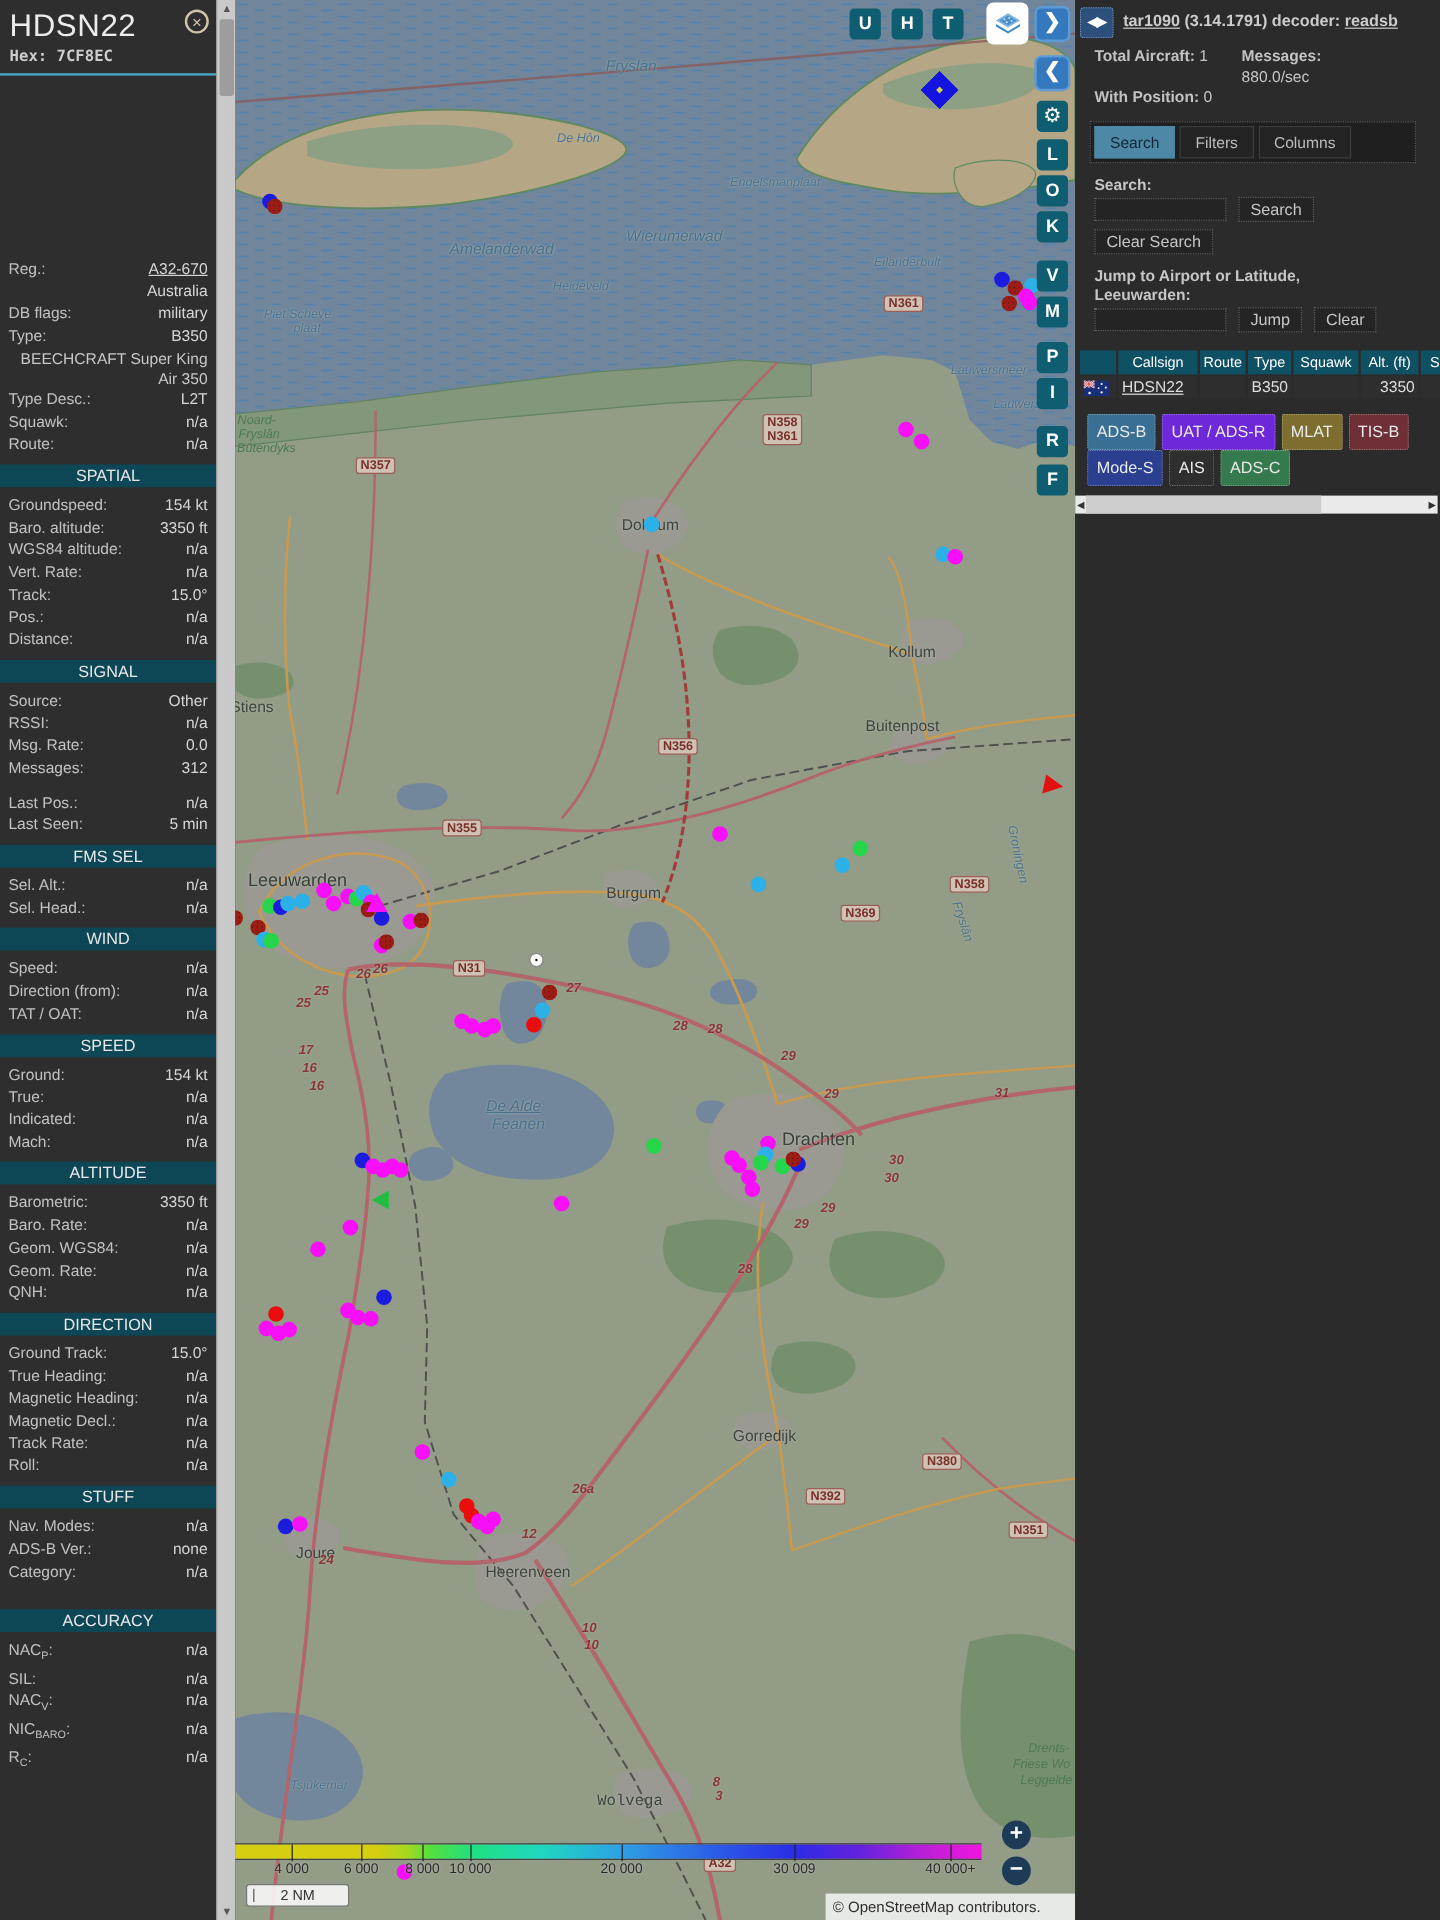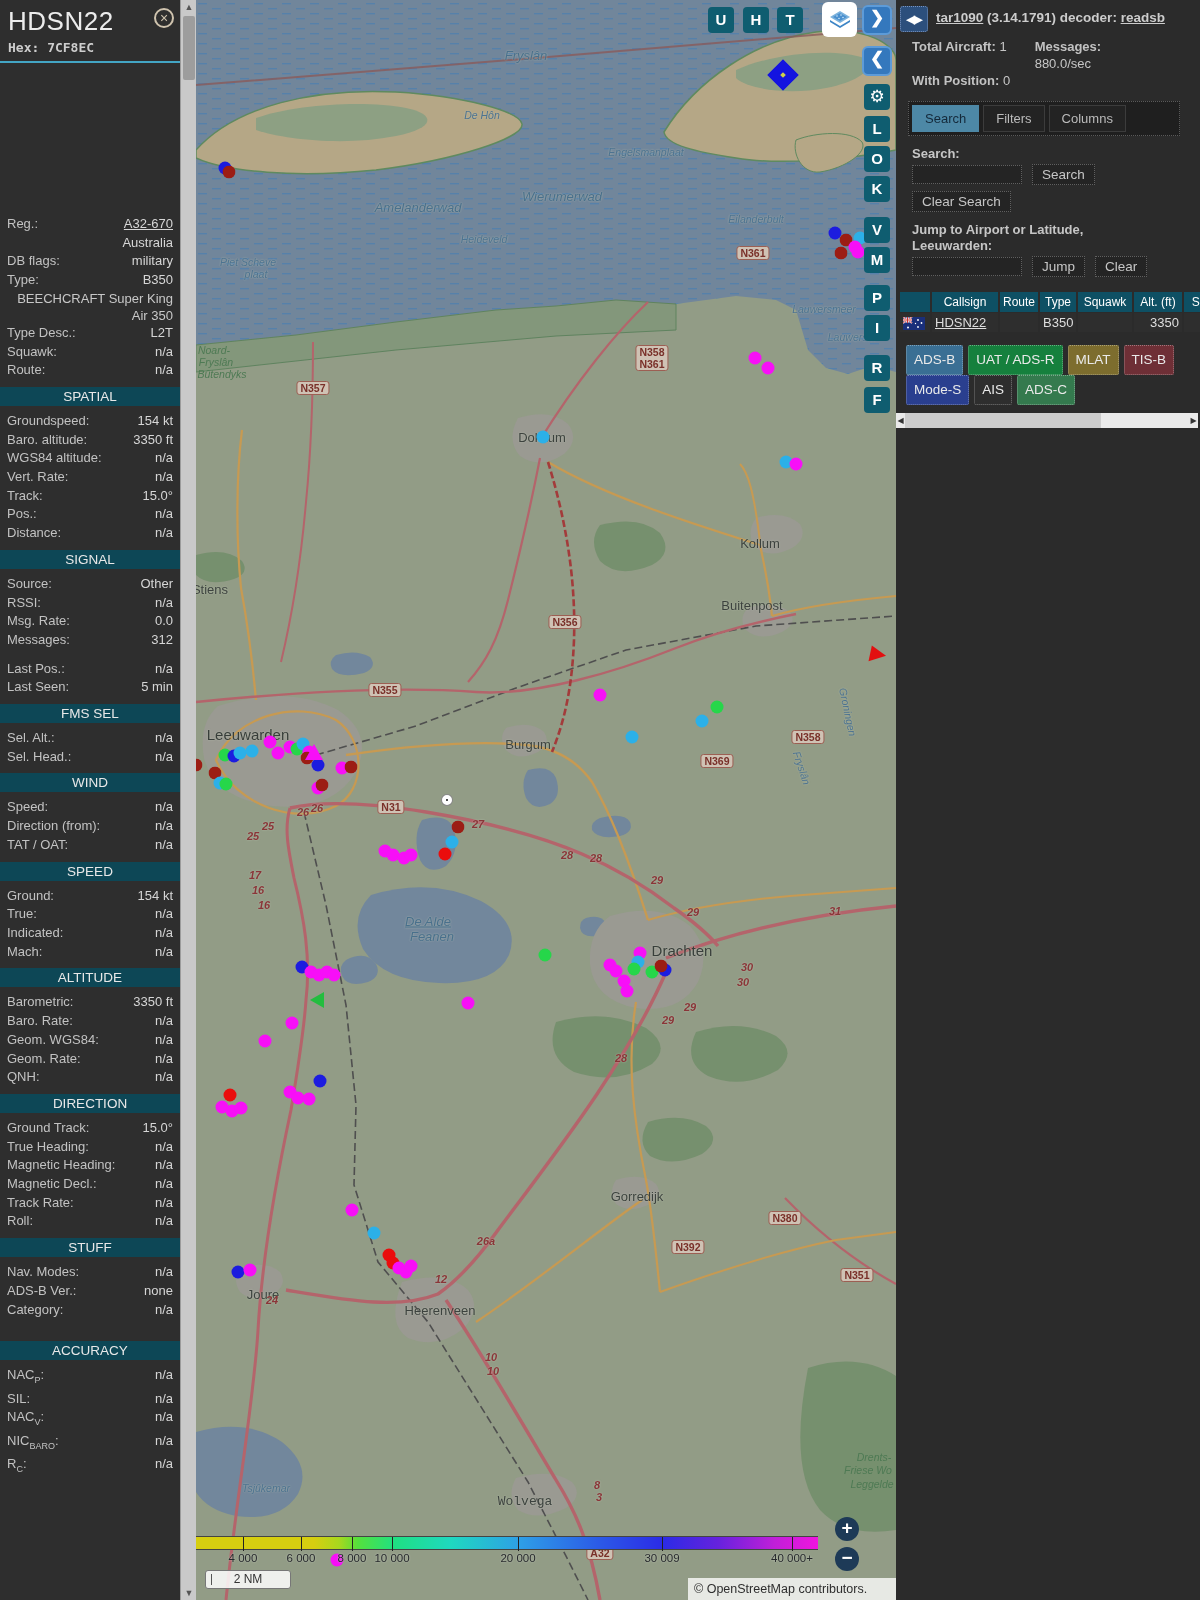--- a/index.html
+++ b/index.html
@@ -765,21 +765,21 @@
             <td></td>
             <td>B350</td>
             <td></td>
             <td class="rt">3350</td>
             <td></td>
           </tr>
         </tbody>
     </table>
 
     <div class="src-badges" id="src-badges">
-        <div><span class="sbadge" style="background: rgb(58, 111, 148);">ADS-B</span><span class="sbadge" style="background: #15803d;">UAT / ADS-R</span><span class="sbadge" style="background: rgb(125, 109, 46);">MLAT</span><span class="sbadge" style="background: rgb(110, 47, 54);">TIS-B</span></div>
+        <div><span class="sbadge" style="background: rgb(58, 111, 148);">ADS-B</span><span class="sbadge" style="background: #6d28d9;">UAT / ADS-R</span><span class="sbadge" style="background: rgb(125, 109, 46);">MLAT</span><span class="sbadge" style="background: rgb(110, 47, 54);">TIS-B</span></div>
         <div><span class="sbadge" style="background: rgb(42, 63, 143);">Mode-S</span><span class="sbadge" style="background: rgb(46, 46, 46);">AIS</span><span class="sbadge" style="background: rgb(52, 122, 78);">ADS-C</span></div>
       </div>
 
     <div class="hscroll">
       <div class="arr" style="left:0">◀</div>
       <div class="thumb"></div>
       <div class="arr" style="right:0">▶</div>
     </div>
   </section>
 </div>

